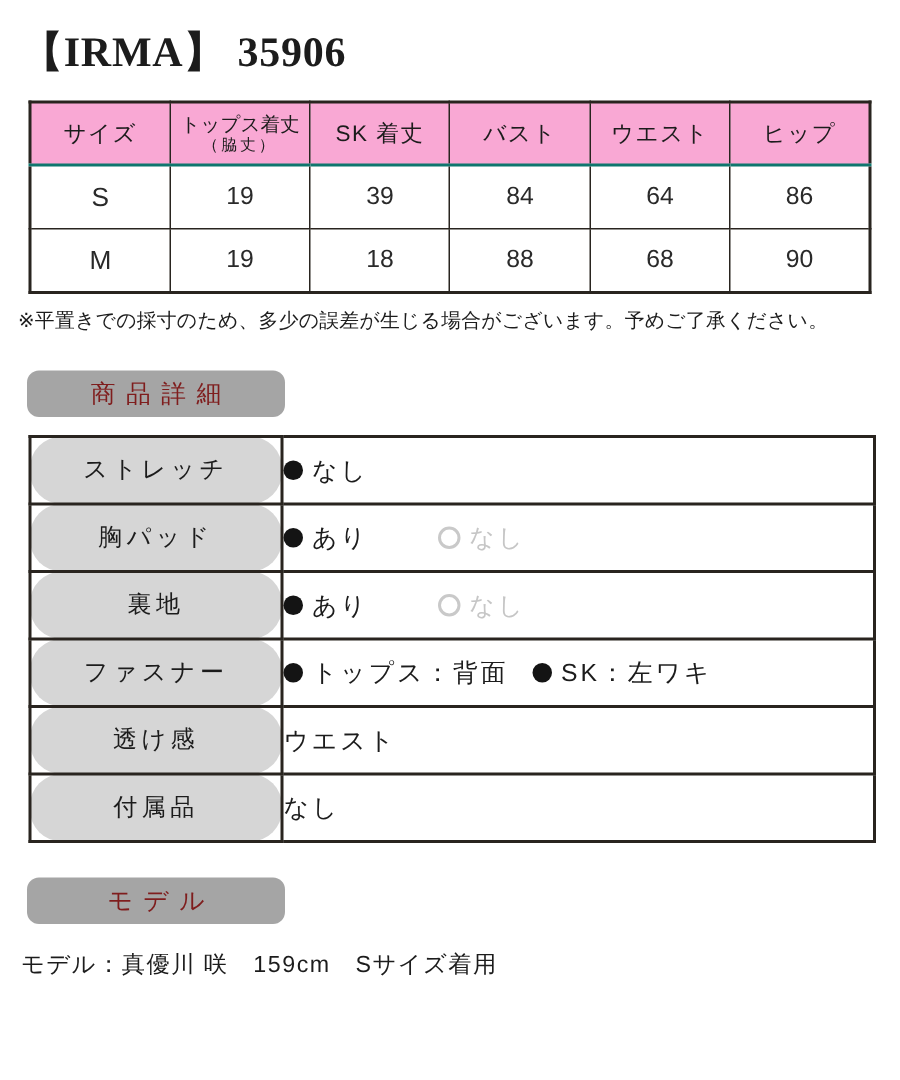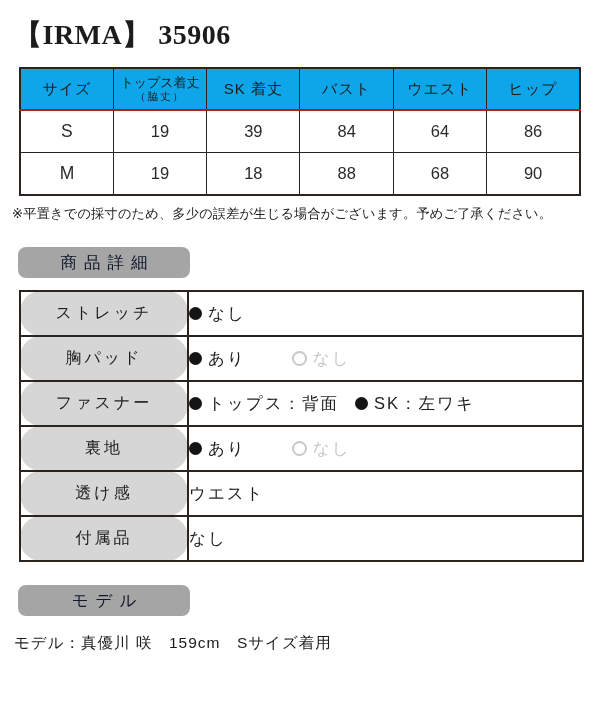--- a/index.html
+++ b/index.html
@@ -19,33 +19,33 @@
   
   .size-table{
     border-collapse:collapse;table-layout:fixed;
     width:562px;margin:13px 0 0 19px;
     border:2px solid #29241f;
   }
   .size-table th,.size-table td{
     border:1px solid #29241f;text-align:center;vertical-align:middle;padding:0;
   }
   .size-table thead th{
-    background:#0ea5e9;height:40px;font-weight:400;
-    font-size:15px;letter-spacing:1px;border-bottom:2px solid #b91c1c;
+    background:#f9a8d4;height:40px;font-weight:400;
+    font-size:15px;letter-spacing:1px;border-bottom:2px solid #0f766e;
   }
   .th-main.small{font-size:13px;letter-spacing:0;}
   .th-sub{font-size:10.5px;letter-spacing:2px;margin-top:-2px;}
   .size-table tbody td{height:41px;font-size:16.5px;color:#2a2a2a;}
   .size-table tbody td.size-cell{font-size:17.5px;}
   
   .note{font-size:13.2px;margin:9px 0 0 12px;letter-spacing:0.2px;}
   
   .badge{
     width:172px;height:31px;background:#a5a5a5;border-radius:8px;
-    color:#0f172a;font-size:16.5px;letter-spacing:7px;
+    color:#7f1d1d;font-size:16.5px;letter-spacing:7px;
     display:flex;align-items:center;justify-content:center;
     padding-left:7px;box-sizing:border-box;
   }
   .badge-details{margin:24px 0 0 18px;}
   .badge-model{margin:23px 0 0 18px;}
   
   .details-table{
     border-collapse:collapse;table-layout:fixed;
     width:565px;margin:12px 0 0 19px;
     border:2px solid #29241f;
@@ -143,50 +143,50 @@
               <span class="opt-text">あり</span>
             </span>
             <span class="opt muted">
               <span class="ring"></span>
               <span class="opt-text">なし</span>
             </span>
           </div>
         </td>
       </tr>
       <tr>
-        <td class="label-cell">ファスナー</td>
-        <td class="value-cell">
-          <div class="opts tight">
-            <span class="opt">
-              <span class="dot"></span>
-              <span class="opt-text">トップス：背面</span>
-            </span>
-            <span class="opt">
-              <span class="dot"></span>
-              <span class="opt-text">SK：左ワキ</span>
-            </span>
-          </div>
-        </td>
-      </tr>
-      <tr>
         <td class="label-cell">裏地</td>
         <td class="value-cell">
           <div class="opts">
             <span class="opt">
               <span class="dot"></span>
               <span class="opt-text">あり</span>
             </span>
             <span class="opt muted">
               <span class="ring"></span>
               <span class="opt-text">なし</span>
             </span>
           </div>
         </td>
       </tr>
       <tr>
+        <td class="label-cell">ファスナー</td>
+        <td class="value-cell">
+          <div class="opts tight">
+            <span class="opt">
+              <span class="dot"></span>
+              <span class="opt-text">トップス：背面</span>
+            </span>
+            <span class="opt">
+              <span class="dot"></span>
+              <span class="opt-text">SK：左ワキ</span>
+            </span>
+          </div>
+        </td>
+      </tr>
+      <tr>
         <td class="label-cell">透け感</td>
         <td class="value-cell">
           <div class="opts">
             <span class="opt">
               <span class="opt-text">ウエスト</span>
             </span>
           </div>
         </td>
       </tr>
       <tr>

